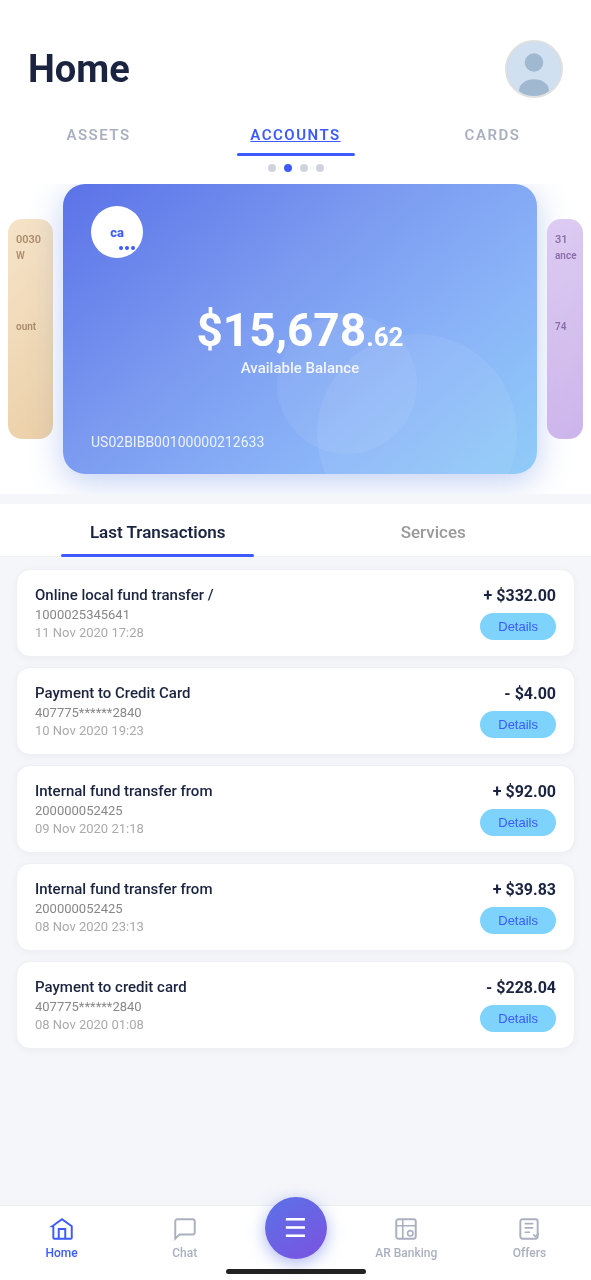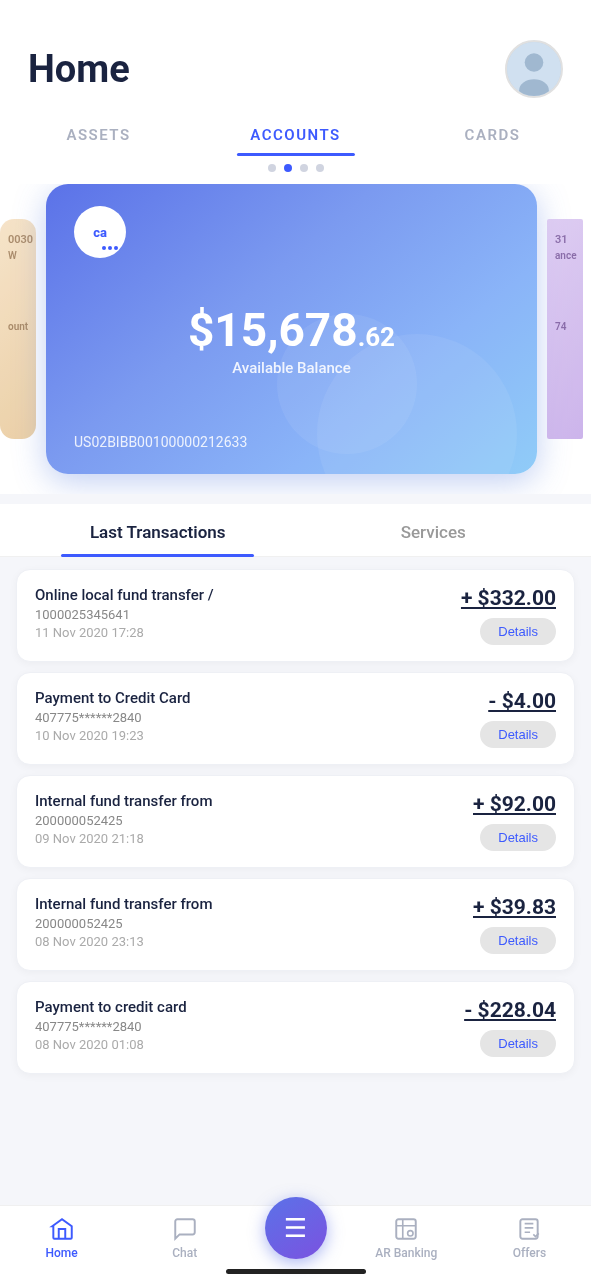--- a/index.html
+++ b/index.html
@@ -55,20 +55,21 @@
       padding: 10px 0 12px 0;
       font-size: 15px;
       font-weight: 600;
       letter-spacing: 1.5px;
       color: #aab0c0;
       cursor: pointer;
       position: relative;
     }
     .nav-tab.active {
       color: #3d5afe;
+      text-decoration: underline;
     }
     .nav-tab.active::after {
       content: '';
       position: absolute;
       bottom: 0;
       left: 50%;
       transform: translateX(-50%);
       width: 60%;
       height: 3px;
       background: #3d5afe;
@@ -98,33 +99,34 @@
       display: flex;
       align-items: center;
       padding: 0 0 20px 0;
       background: #fff;
       overflow: hidden;
       position: relative;
     }
 
     
     .card-peek-left {
-      width: 36px;
+      width: 45px;
       min-width: 36px;
       height: 220px;
       border-radius: 14px;
       background: linear-gradient(135deg, #f5dfc0, #e8c898);
+      margin-left: 8px;
       opacity: 0.85;
       flex-shrink: 0;
     }
     .card-peek-right {
       width: 22px;
       min-width: 36px;
       height: 220px;
-      border-radius: 2px;
+      border-radius: 14px;
       background: linear-gradient(135deg, #d8c4f0, #c4a8e8);
       margin-right: 8px;
       opacity: 0.85;
       flex-shrink: 0;
     }
 
     .main-card {
       flex: 1;
       margin: 0 10px;
       height: 290px;
@@ -296,33 +298,32 @@
       color: #aaa;
     }
 
     .transaction-right {
       display: flex;
       flex-direction: column;
       align-items: flex-end;
       gap: 8px;
     }
     .transaction-amount {
-      font-size: 21px;
+      font-size: 16px;
       font-weight: 700;
-      text-decoration: underline;
     }
     .transaction-amount.positive {
       color: #1a2340;
     }
     .transaction-amount.negative {
       color: #1a2340;
     }
 
     .details-btn {
-      background: #e5e5e5;
+      background: #7dd3fc;
       color: #3d5afe;
       border: none;
       border-radius: 20px;
       padding: 6px 18px;
       font-size: 13px;
       font-weight: 500;
       cursor: pointer;
     }
 
     

